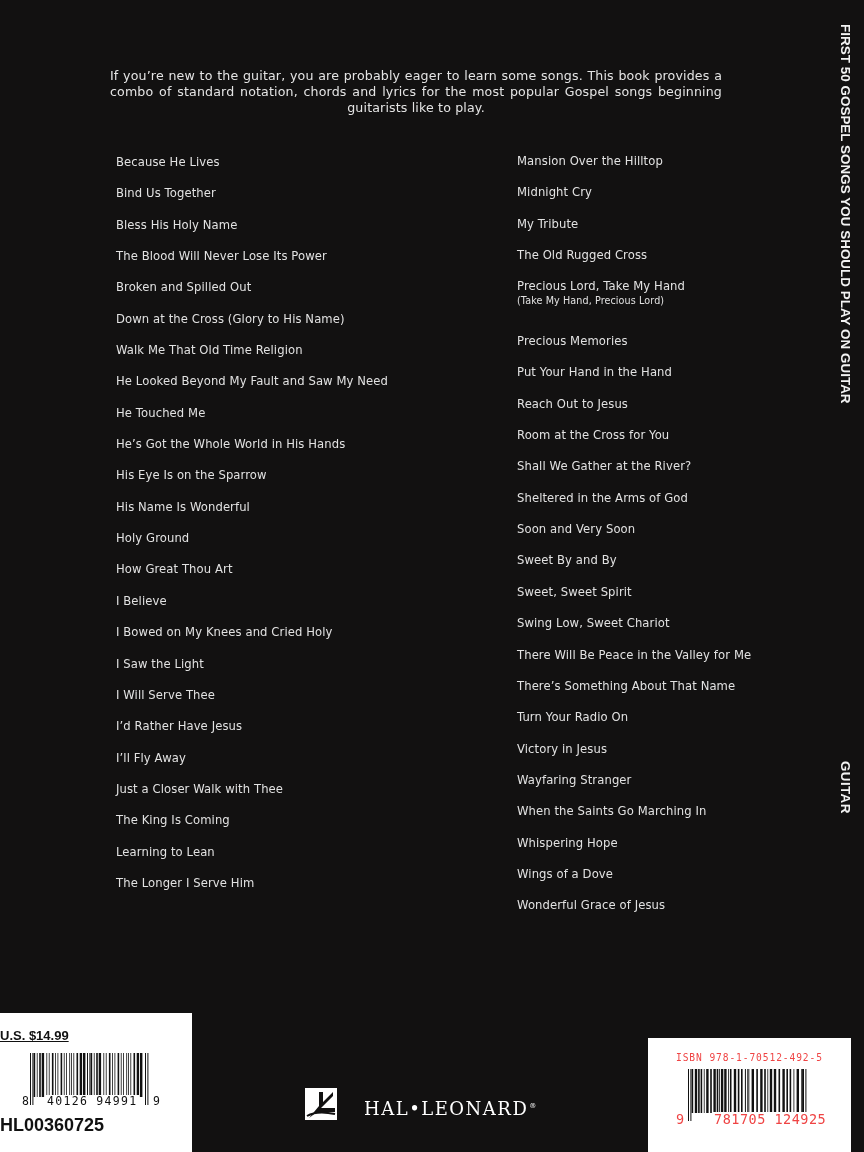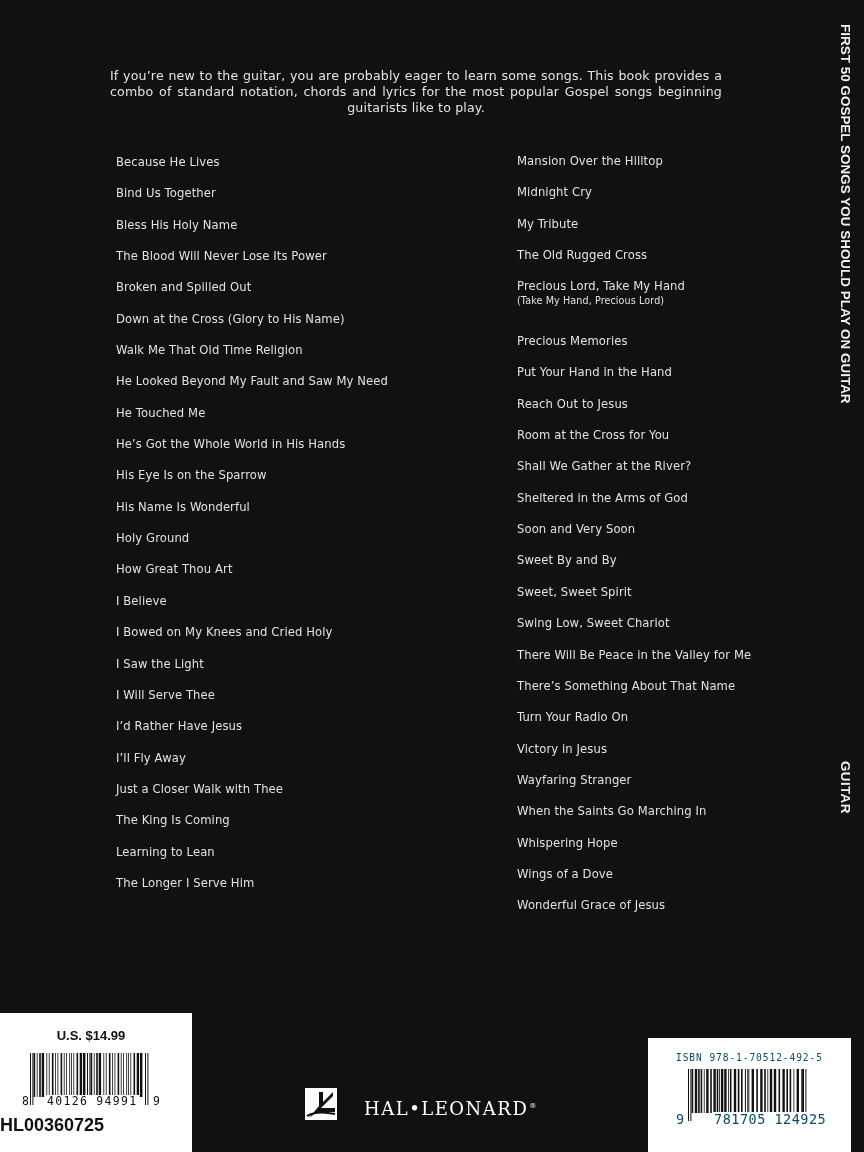--- a/index.html
+++ b/index.html
@@ -80,23 +80,24 @@
     height: 139px;
     background: #ffffff;
     color: #111;
     font-family: "Liberation Sans", sans-serif;
   }
   .upc-price {
     position: absolute;
     left: 0;
     width: 182px;
     top: 15px;
-    text-align: center;
+    text-align: left;
     font-weight: bold;
     font-size: 13px;
+    text-decoration: underline;
   }
   .upc-bars {
     position: absolute;
     left: 30px;
     top: 40px;
     width: 120px;
     height: 52px;
   }
   .upc-digit {
     position: absolute;
@@ -118,21 +119,21 @@
     font-weight: bold;
     font-size: 18px;
   }
   .isbn-panel {
     position: absolute;
     left: 648px;
     top: 1038px;
     width: 203px;
     height: 114px;
     background: #ffffff;
-    color: #0c4a6e;
+    color: #ef4444;
     text-decoration: underline;
   }
   .isbn-label {
     position: absolute;
     left: 28px;
     top: 14px;
     font-family: "DejaVu Sans Mono", monospace;
     font-size: 9.6px;
     letter-spacing: 0.9px;
   }

